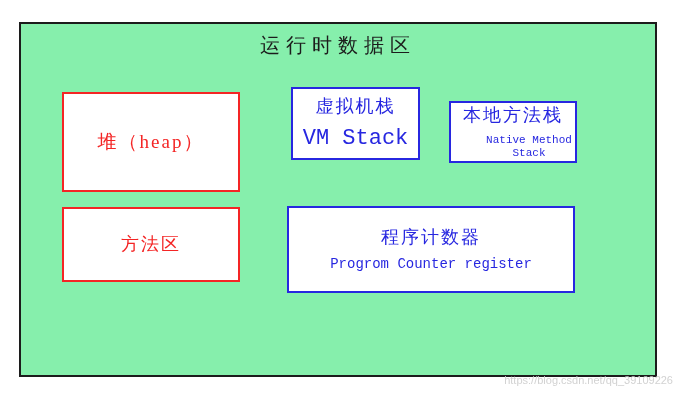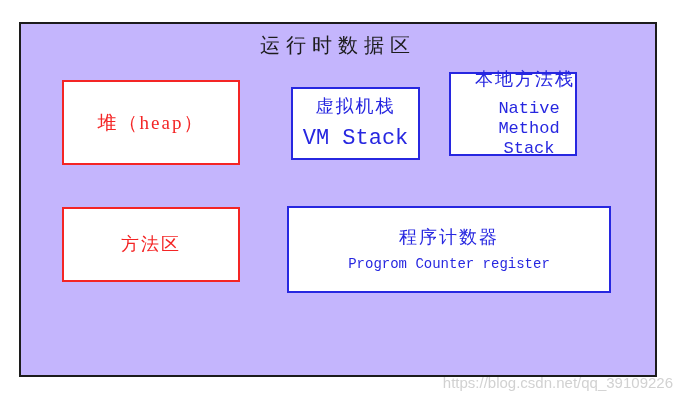--- a/index.html
+++ b/index.html
@@ -14,21 +14,21 @@
   }
 
   
   .outer {
     position: absolute;
     left: 19px;
     top: 22px;
     width: 634px;
     height: 351px;
     border: 2px solid var(--outline, #1c1c1c);
-    background: #c4b5fd;
+    background: #86efac;
   }
 
   .title {
     position: absolute;
     left: 0;
     top: 8px;
     width: 100%;
     text-align: center;
     font-size: 20px;
     letter-spacing: 6px;
@@ -56,35 +56,35 @@
     font-family: "Liberation Serif", serif;
   }
   .line-latin {
     font-family: "Liberation Mono", "DejaVu Sans Mono", monospace;
     font-size: 22px;
     line-height: 1.2;
     letter-spacing: 0;
   }
 
   
-  .box-heap          { left: 41px;  top: 56px;  width: 178px; height: 85px; text-align: right; }
+  .box-heap          { left: 41px;  top: 68px;  width: 178px; height: 100px; text-align: right; }
   .box-heap .line-cjk{ font-size: 19px; }
   .box-vm            { left: 270px; top: 63px;  width: 129px; height: 73px; gap: 5px; }
-  .box-native        { left: 428px; top: 48px;  width: 128px; height: 84px; gap: 7px; align-items: flex-end; }
-  .box-native .line-latin { font-size: 17px; letter-spacing: 0; padding-left: 32px; }
+  .box-native        { left: 428px; top: 77px;  width: 128px; height: 62px; gap: 7px; }
+  .box-native .line-latin { font-size: 11px; letter-spacing: 0; padding-left: 32px; }
   .box-method        { left: 41px;  top: 183px; width: 178px; height: 75px; gap: 4px; }
-  .box-pc            { left: 266px; top: 182px; width: 324px; height: 87px; gap: 10px; }
+  .box-pc            { left: 266px; top: 182px; width: 288px; height: 87px; gap: 10px; }
   .box-pc .line-latin{ font-size: 14px; }
 
   .watermark {
     position: absolute;
     right: 11px;
     top: 374px;
     font-family: "Liberation Sans", "DejaVu Sans", sans-serif;
-    font-size: 15px;
+    font-size: 11px;
     color: var(--watermark_color, #cdcdcd);
     opacity: 0.9;
     z-index: 5;
     white-space: nowrap;
     background: transparent;
   }
 </style>
 </head>
 <body>
 

